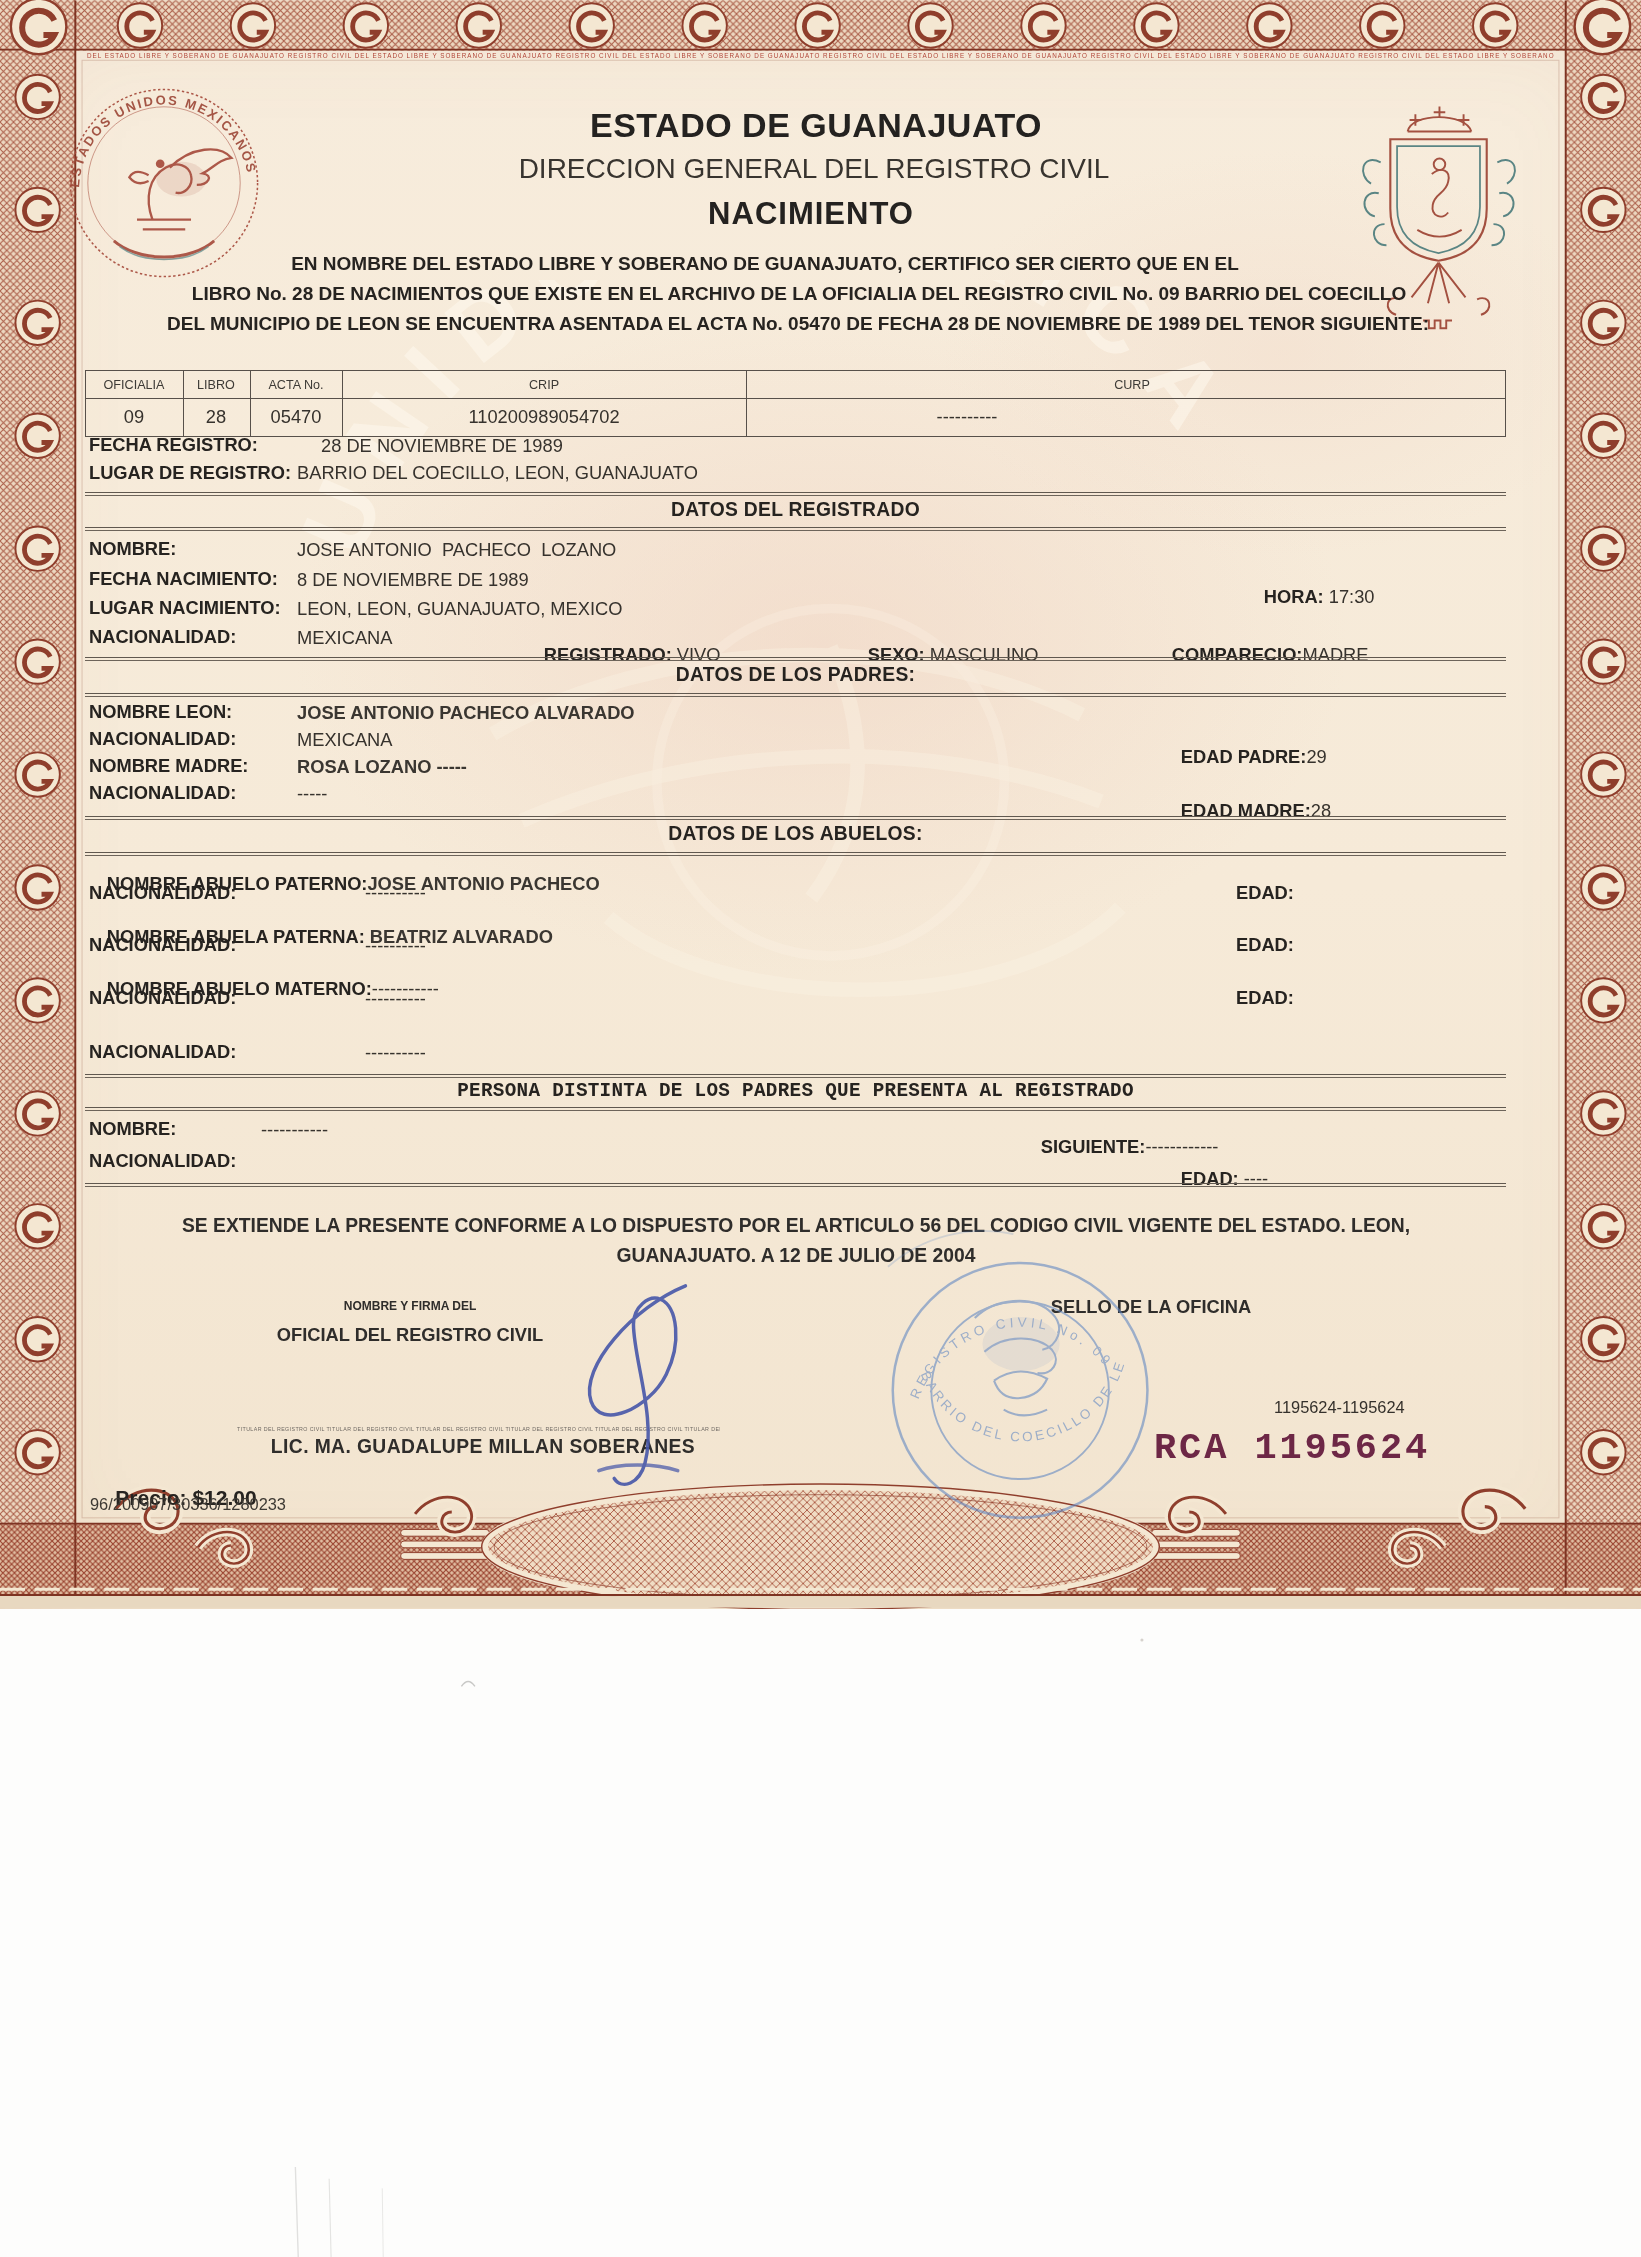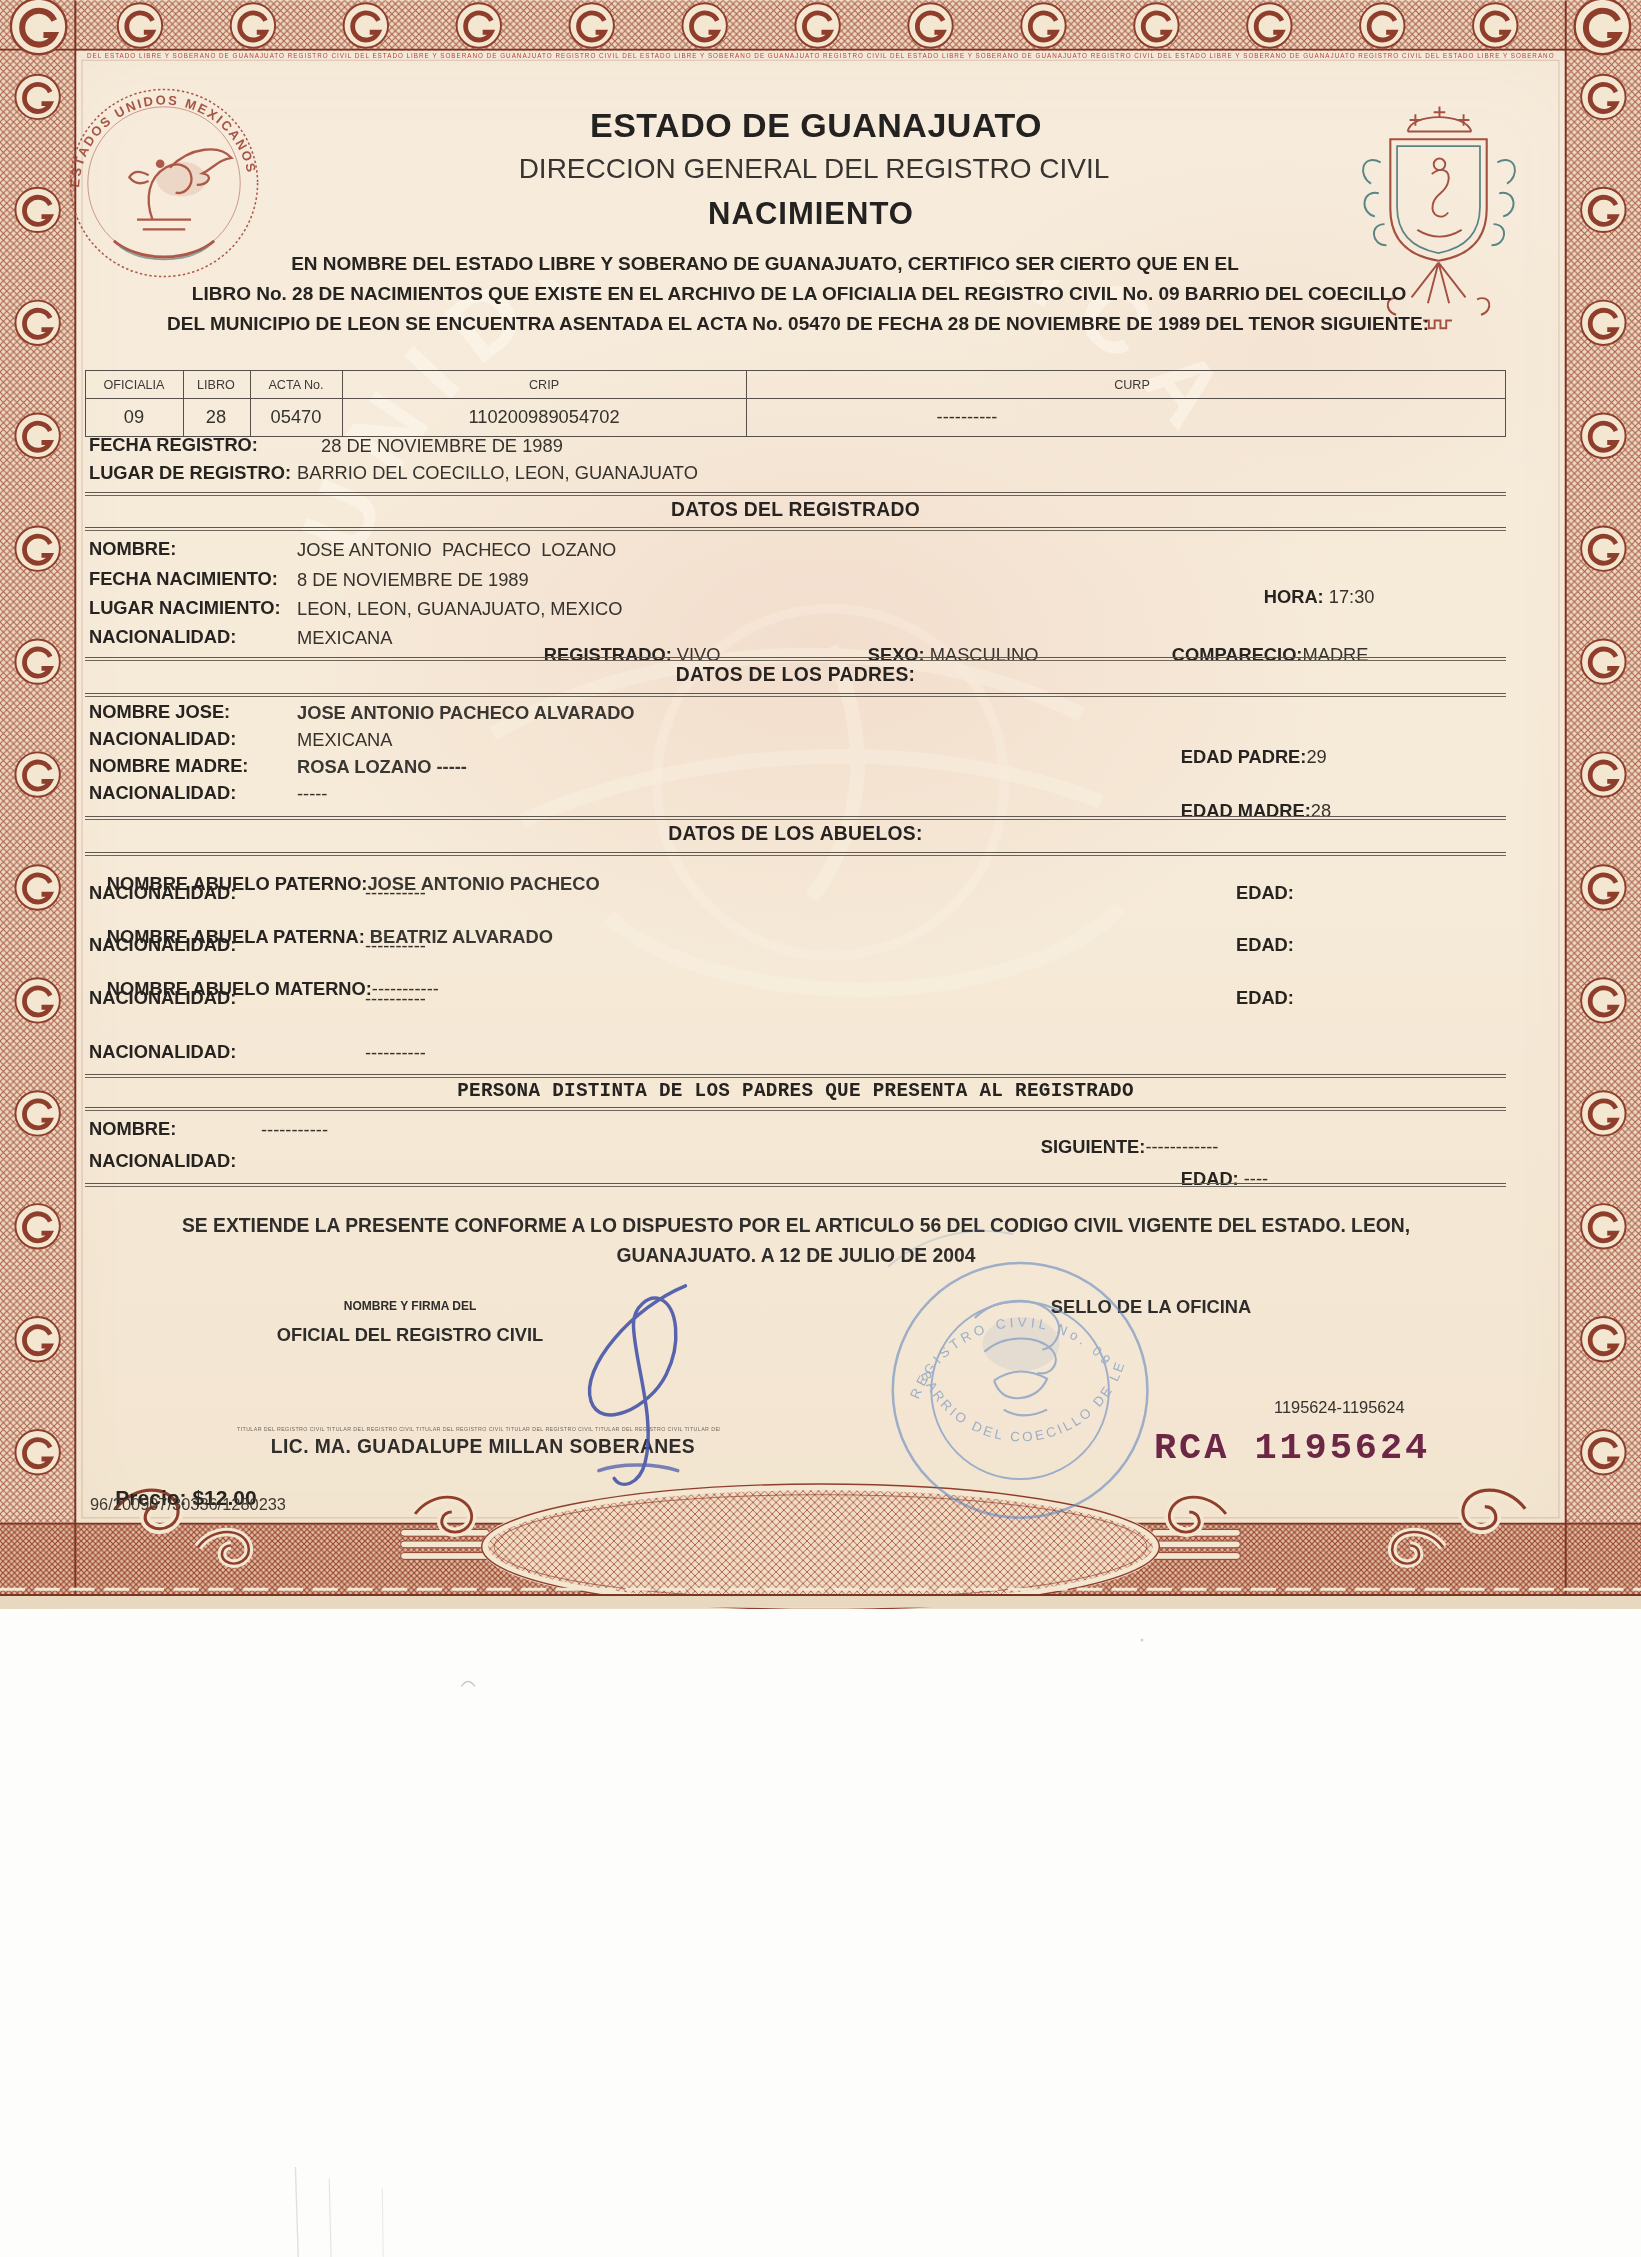--- a/index.html
+++ b/index.html
@@ -263,21 +263,21 @@
     <span class="lab">SEXO:</span><span class="val"> MASCULINO</span>
   </div>
   <div class="abs" style="left:1154px;top:626px;">
     <span class="lab">COMPARECIO:</span><span class="val">MADRE</span>
   </div>
 
   <div class="hline" style="top:657px;"></div>
   <div class="sect" style="top:664px;">DATOS DE LOS PADRES:</div>
   <div class="hline" style="top:693px;"></div>
 
-  <div class="abs lab" style="left:89px;top:701px;">NOMBRE JOSE:</div>
+  <div class="abs lab" style="left:89px;top:701px;">NOMBRE LEON:</div>
   <div class="abs val" style="left:297px;top:702px;font-weight:bold;color:#3a3631;">JOSE ANTONIO PACHECO ALVARADO</div>
 
   <div class="abs lab" style="left:89px;top:728px;">NACIONALIDAD:</div>
   <div class="abs val" style="left:297px;top:729px;">MEXICANA</div>
   <div class="abs" style="left:1163px;top:728px;">
     <span class="lab">EDAD PADRE:</span><span class="val">29</span>
   </div>
 
   <div class="abs lab" style="left:89px;top:755px;">NOMBRE MADRE:</div>
   <div class="abs val" style="left:297px;top:756px;font-weight:bold;color:#3a3631;">ROSA LOZANO -----</div>

